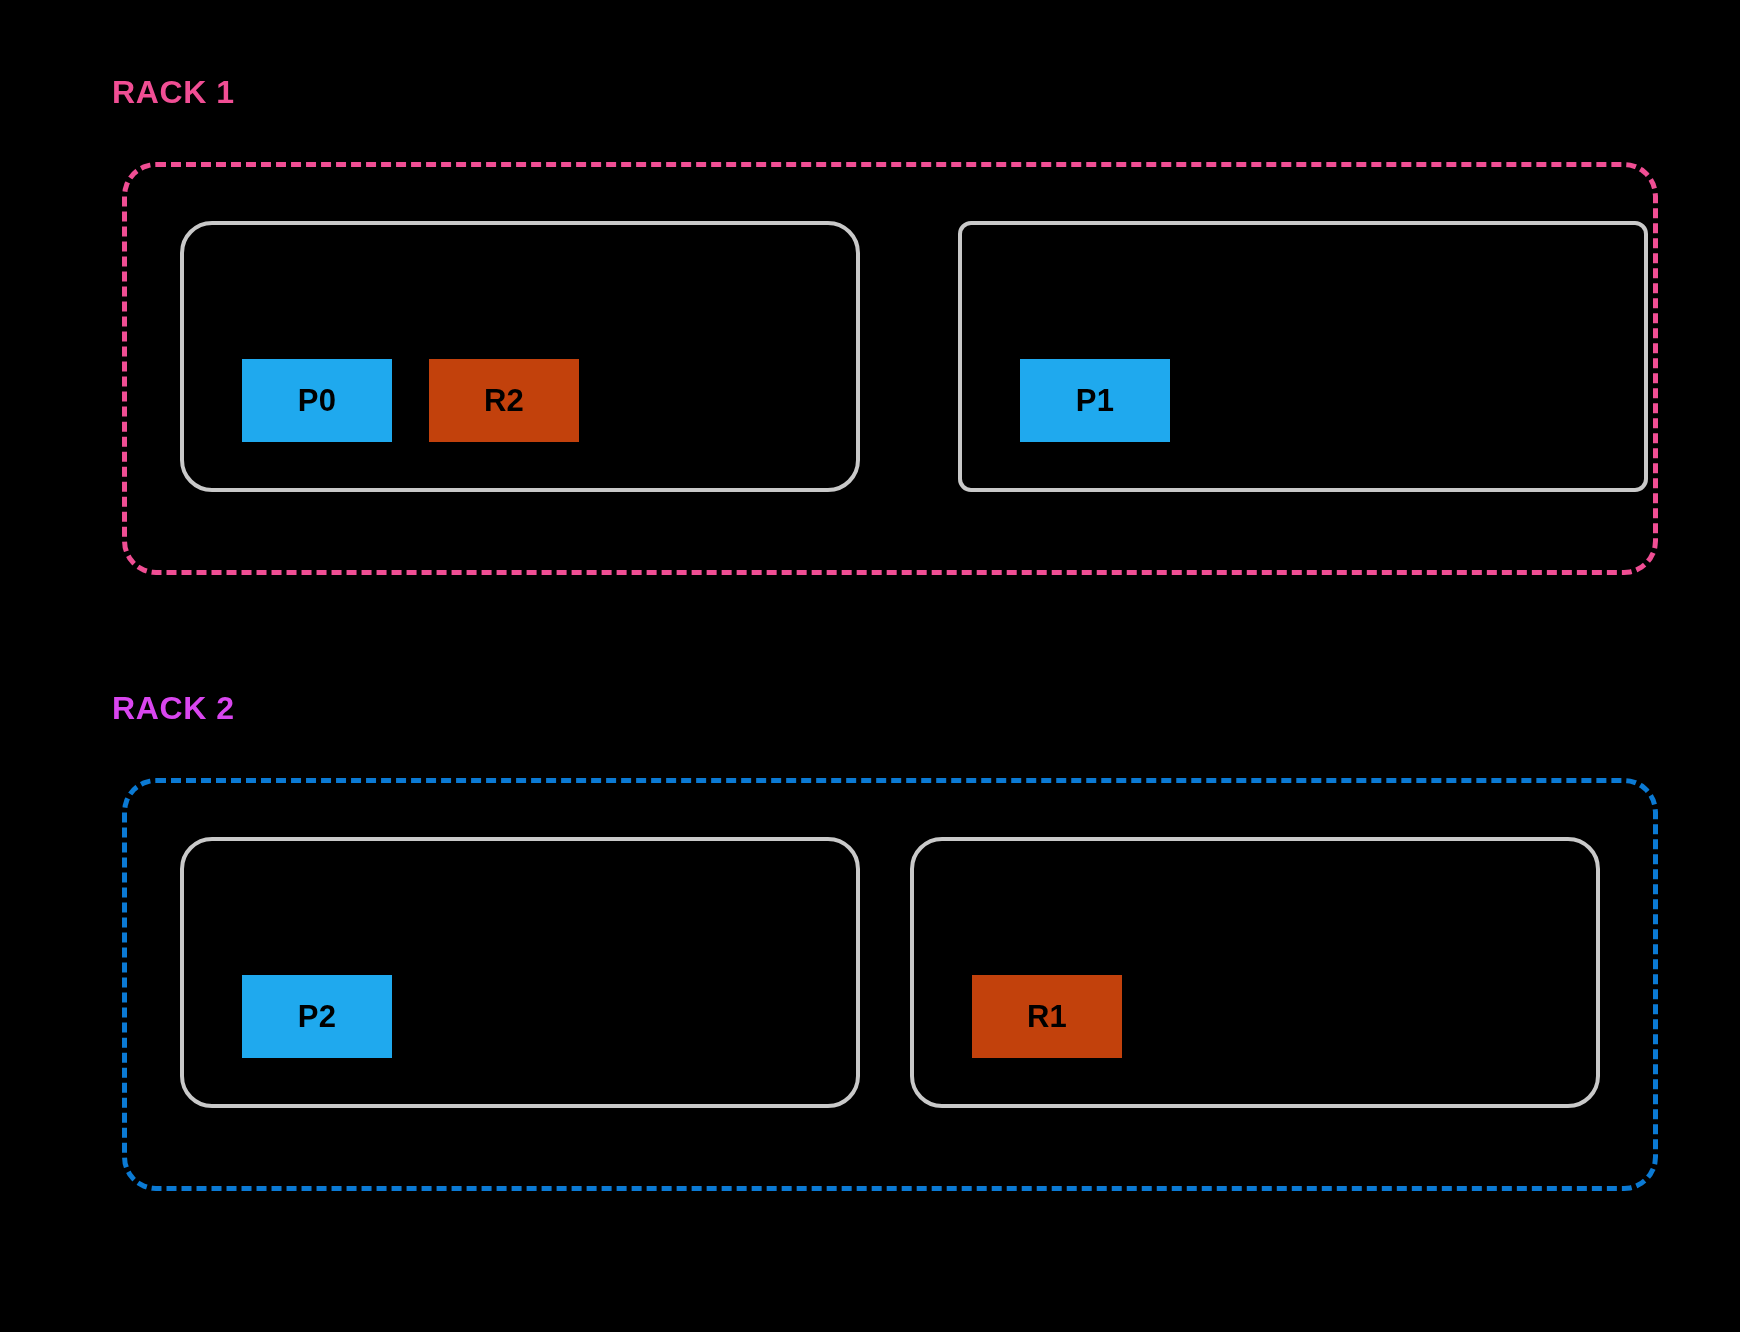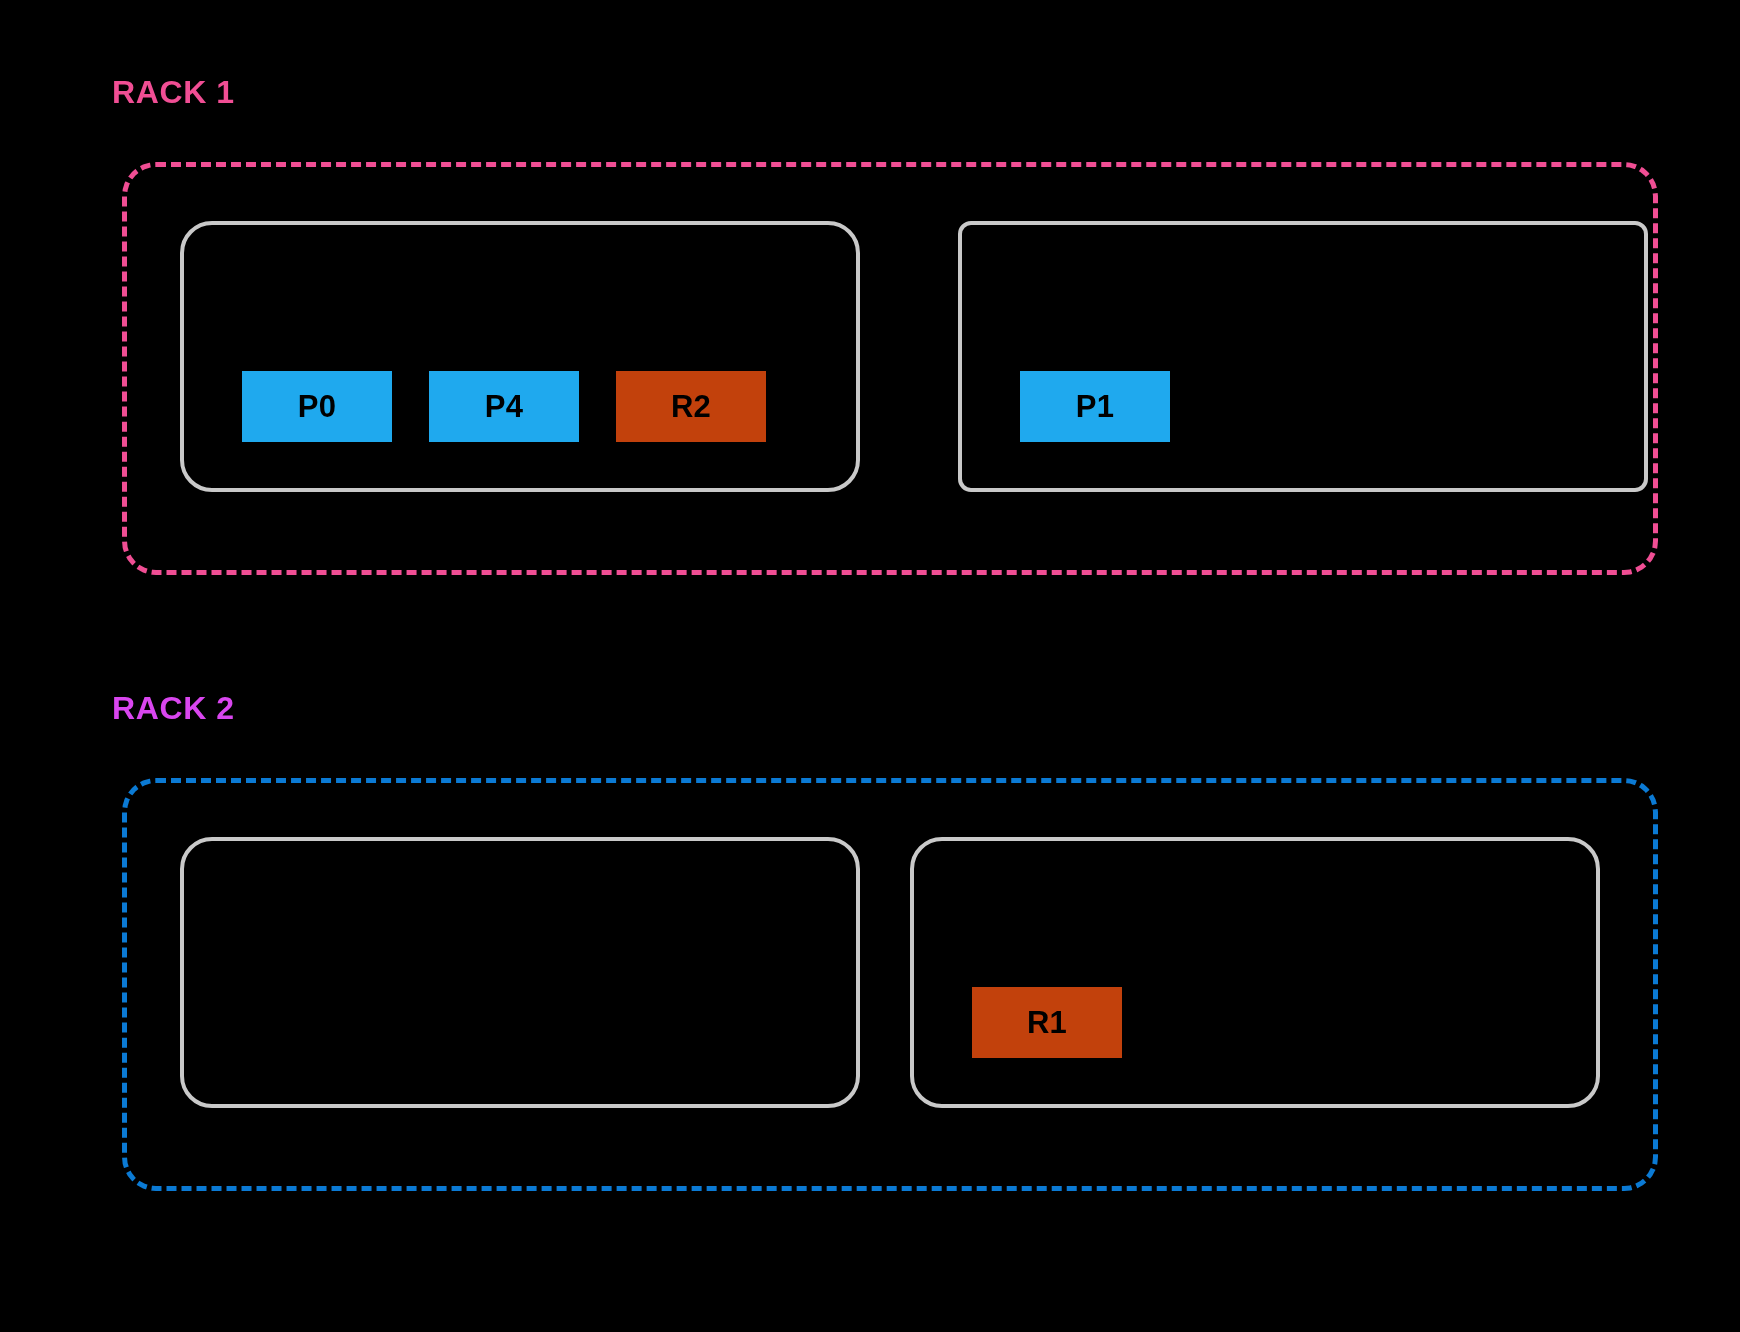--- a/index.html
+++ b/index.html
@@ -64,21 +64,21 @@
     padding-left: 58px;
     display: flex;
     flex-direction: row;
     align-items: flex-end;
     gap: 37px;
   }
 
   
   .chip {
     width: 150px;
-    height: 71px;
+    height: 83px;
     display: flex;
     align-items: center;
     justify-content: center;
     font-size: 31px;
     font-weight: bold;
     color: #000000;
     letter-spacing: 0.3px;
     flex: 0 0 auto;
   }
   .chip.primary  { background: #1fa9ee; }
@@ -96,41 +96,41 @@
 
   <div class="rack-group">
 
     <div class="rack-label rack1-label" style="left:112px; top:76px;">RACK 1</div>
 
     <div class="rack-boundary rack1-boundary" style="left:122px; top:162px; width:1536px; height:413px;"></div>
 
     <div class="node" style="left:180px; top:221px; width:680px; height:271px;">
       <div class="node-chips">
         <div class="chip primary">P0</div>
-        <div class="chip primary">P4</div>
         <div class="chip replica">R2</div>
       </div>
     </div>
 
     <div class="node" style="left:958px; top:221px; width:690px; height:271px;border-radius:13px;">
       <div class="node-chips">
         <div class="chip primary">P1</div>
       </div>
     </div>
 
   </div>
 
   <div class="rack-group">
 
     <div class="rack-label rack2-label" style="left:112px; top:692px;">RACK 2</div>
 
     <div class="rack-boundary rack2-boundary" style="left:122px; top:778px; width:1536px; height:413px;"></div>
 
     <div class="node" style="left:180px; top:837px; width:680px; height:271px;">
       <div class="node-chips">
+        <div class="chip primary">P2</div>
       </div>
     </div>
 
     <div class="node" style="left:910px; top:837px; width:690px; height:271px;">
       <div class="node-chips">
         <div class="chip replica">R1</div>
       </div>
     </div>
 
   </div>

